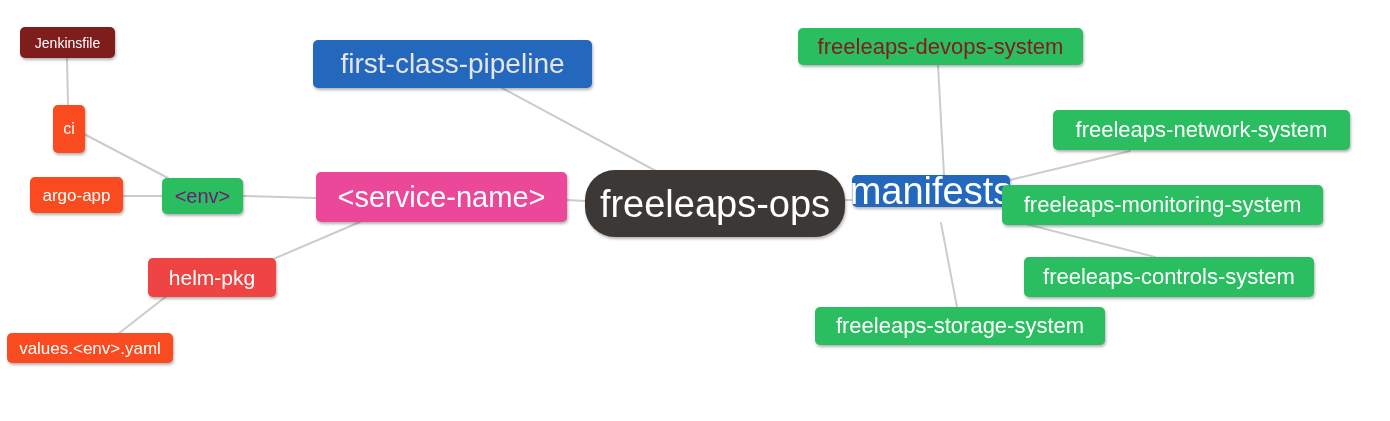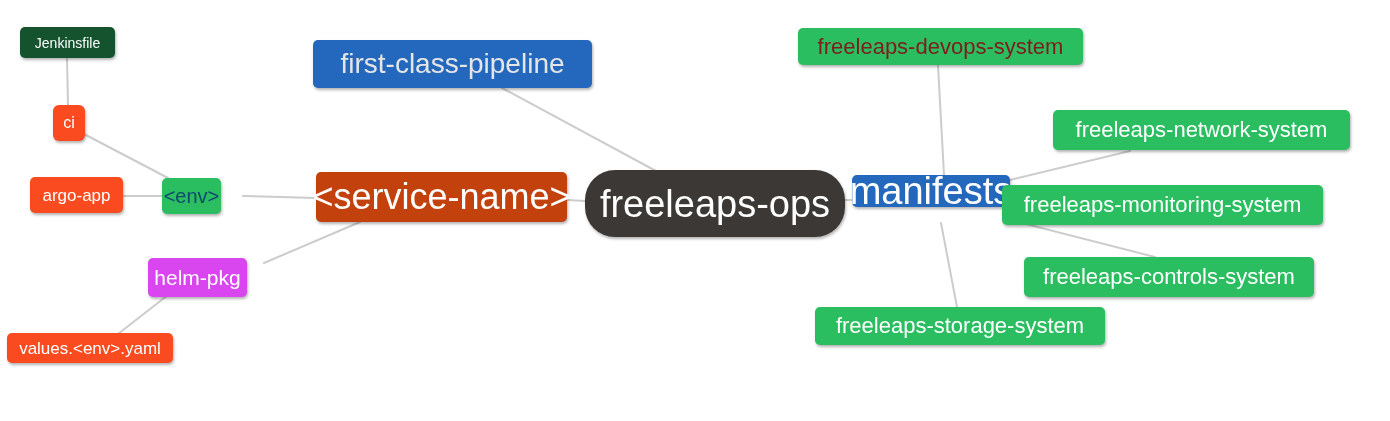--- a/index.html
+++ b/index.html
@@ -51,28 +51,28 @@
       <line x1="502" y1="88" x2="656" y2="171" stroke="#cccccc" stroke-width="2" stroke-linecap="round"></line>
       <line x1="567" y1="200" x2="585" y2="201" stroke="#cccccc" stroke-width="2" stroke-linecap="round"></line>
       <line x1="845" y1="200" x2="852" y2="200" stroke="#cccccc" stroke-width="2" stroke-linecap="round"></line>
       <line x1="944" y1="175" x2="938" y2="65" stroke="#cccccc" stroke-width="2" stroke-linecap="round"></line>
       <line x1="1010" y1="180" x2="1130" y2="151" stroke="#cccccc" stroke-width="2" stroke-linecap="round"></line>
       <line x1="1010" y1="202" x2="1052" y2="204" stroke="#cccccc" stroke-width="2" stroke-linecap="round"></line>
       <line x1="1010" y1="220" x2="1155" y2="257" stroke="#cccccc" stroke-width="2" stroke-linecap="round"></line>
       <line x1="941" y1="223" x2="957" y2="307" stroke="#cccccc" stroke-width="2" stroke-linecap="round"></line>
     </svg>
   <div id="nodes-layer">
-      <div class="node" style="left: 20px; top: 27px; width: 95px; height: 31px; font-size: 14px; background: #14532d; color: rgb(255, 255, 255);">Jenkinsfile</div>
-      <div class="node" style="left: 53px; top: 105px; width: 32px; height: 36px; font-size: 16px; background: rgb(249, 75, 31); color: rgb(255, 255, 255); border-radius: 6px;">ci</div>
+      <div class="node" style="left: 20px; top: 27px; width: 95px; height: 31px; font-size: 14px; background: #7f1d1d; color: rgb(255, 255, 255);">Jenkinsfile</div>
+      <div class="node" style="left: 53px; top: 105px; width: 32px; height: 48px; font-size: 16px; background: rgb(249, 75, 31); color: rgb(255, 255, 255);">ci</div>
       <div class="node" style="left: 30px; top: 177px; width: 93px; height: 36px; font-size: 17px; background: rgb(249, 75, 31); color: rgb(255, 255, 255);">argo-app</div>
-      <div class="node" style="left: 162px; top: 178px; width: 59px; height: 36px; font-size: 20px; background: rgb(42, 190, 96); color: #0c4a6e;">&lt;env&gt;</div>
-      <div class="node" style="left: 148px; top: 258px; width: 99px; height: 39px; font-size: 21px; background: #d946ef; color: rgb(255, 255, 255);">helm-pkg</div>
+      <div class="node" style="left: 162px; top: 178px; width: 81px; height: 36px; font-size: 20px; background: rgb(42, 190, 96); color: #701a75;">&lt;env&gt;</div>
+      <div class="node" style="left: 148px; top: 258px; width: 128px; height: 39px; font-size: 21px; background: #ef4444; color: rgb(255, 255, 255);">helm-pkg</div>
       <div class="node" style="left: 7px; top: 333px; width: 166px; height: 30px; font-size: 17px; background: rgb(249, 75, 31); color: rgb(255, 255, 255);">values.&lt;env&gt;.yaml</div>
       <div class="node" style="left: 313px; top: 40px; width: 279px; height: 48px; font-size: 28px; background: rgb(35, 104, 189); color: #e5e5e5;">first-class-pipeline</div>
-      <div class="node" style="left: 316px; top: 172px; width: 251px; height: 50px; font-size: 36px; background: #c2410c; color: rgb(255, 255, 255);">&lt;service-name&gt;</div>
+      <div class="node" style="left: 316px; top: 172px; width: 251px; height: 50px; font-size: 29px; background: #ec4899; color: rgb(255, 255, 255);">&lt;service-name&gt;</div>
       <div class="node" style="left: 585px; top: 170px; width: 260px; height: 67px; font-size: 38px; background: rgb(59, 56, 53); color: rgb(255, 255, 255); border-radius: 30px;">freeleaps-ops</div>
       <div class="node" style="left: 852px; top: 175px; width: 158px; height: 32px; font-size: 38px; background: rgb(35, 104, 189); color: rgb(255, 255, 255); text-align: right;">manifests</div>
       <div class="node" style="left: 798px; top: 28px; width: 285px; height: 37px; font-size: 22px; background: rgb(42, 190, 96); color: #7f1d1d;">freeleaps-devops-system</div>
       <div class="node" style="left: 1053px; top: 110px; width: 297px; height: 40px; font-size: 22px; background: rgb(42, 190, 96); color: rgb(255, 255, 255);">freeleaps-network-system</div>
       <div class="node" style="left: 1002px; top: 185px; width: 321px; height: 40px; font-size: 22px; background: rgb(42, 190, 96); color: rgb(255, 255, 255);">freeleaps-monitoring-system</div>
       <div class="node" style="left: 1024px; top: 257px; width: 290px; height: 40px; font-size: 22px; background: rgb(42, 190, 96); color: rgb(255, 255, 255);">freeleaps-controls-system</div>
       <div class="node" style="left: 815px; top: 307px; width: 290px; height: 38px; font-size: 22px; background: rgb(42, 190, 96); color: rgb(255, 255, 255);">freeleaps-storage-system</div>
     </div>
 </div>
 

